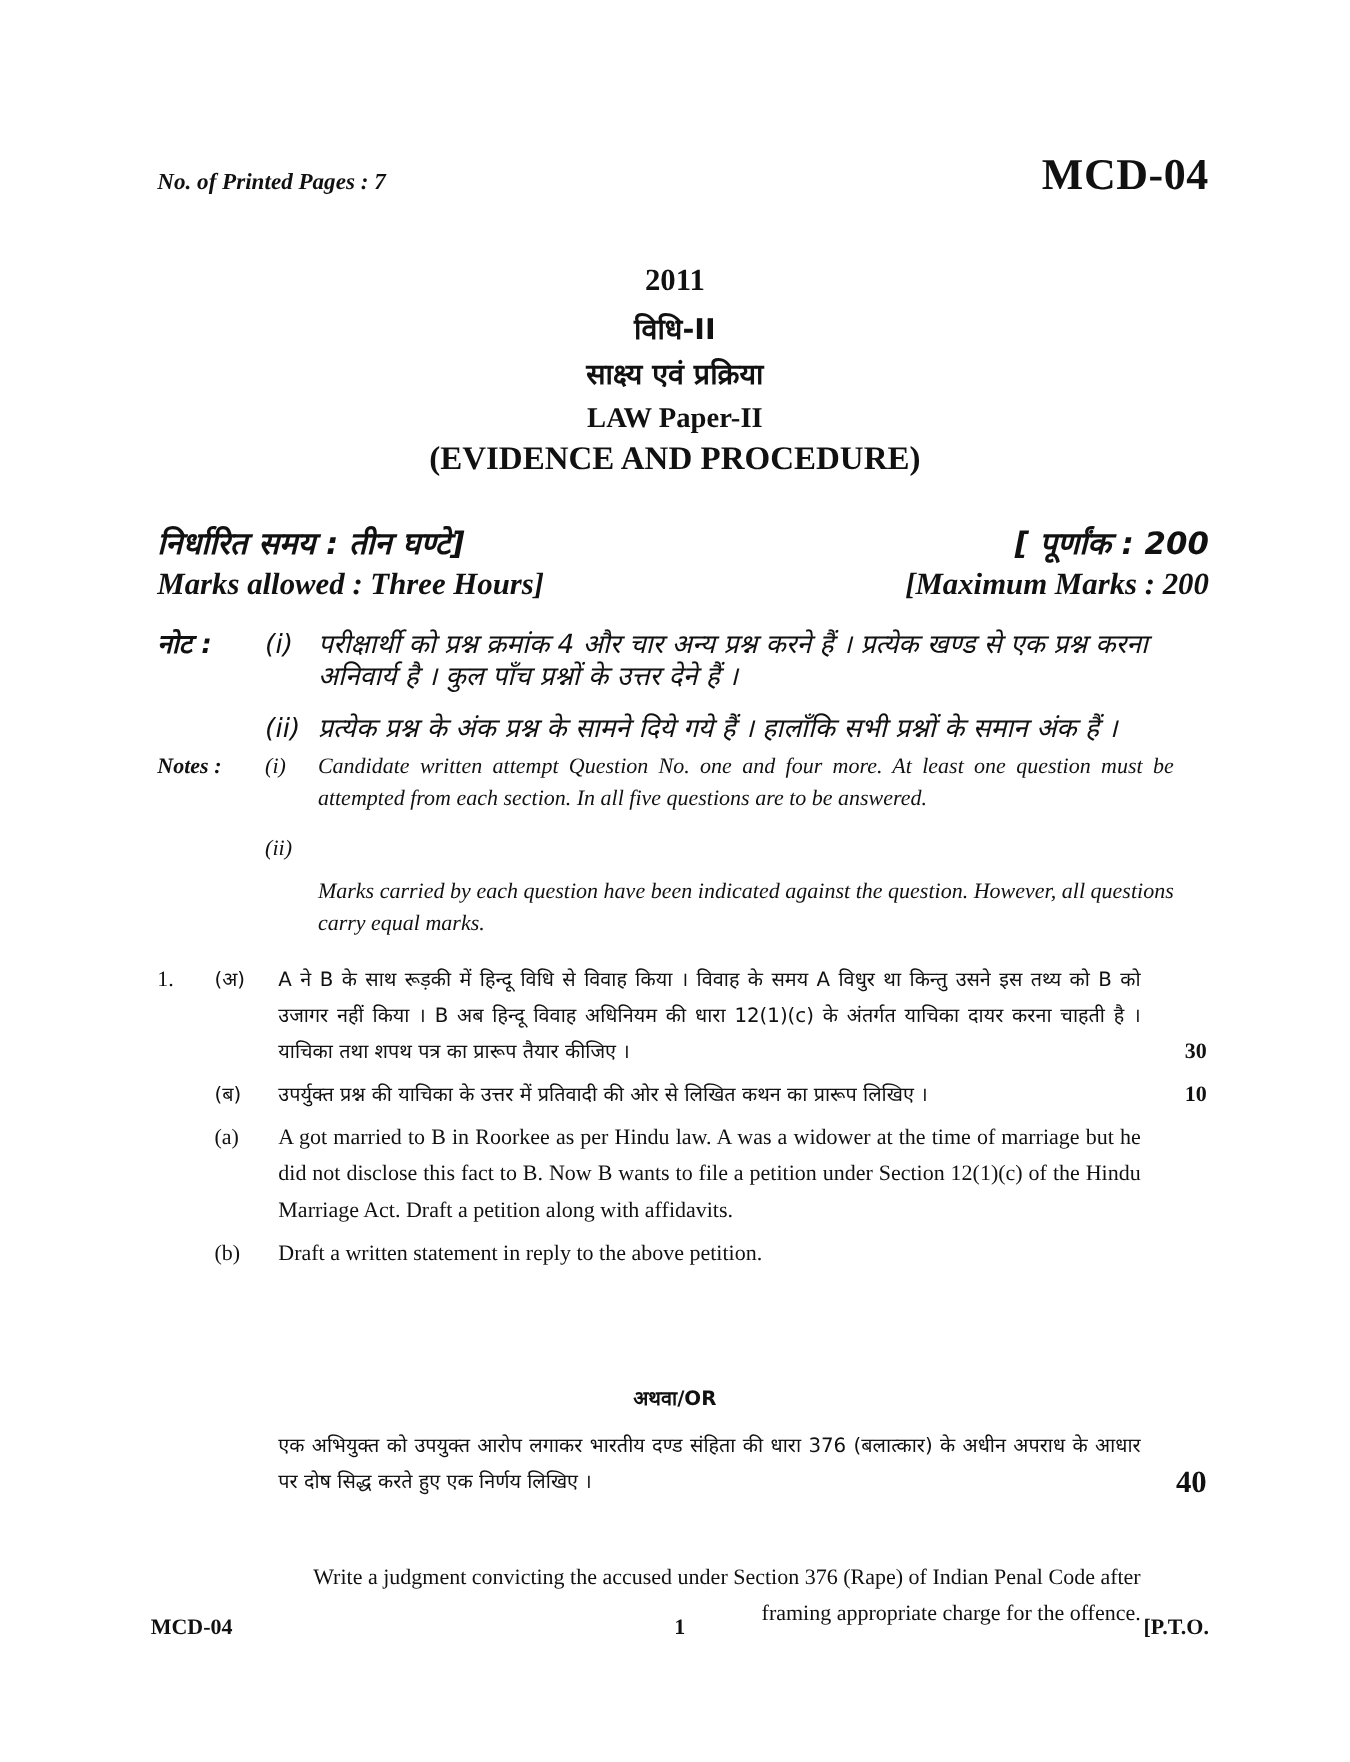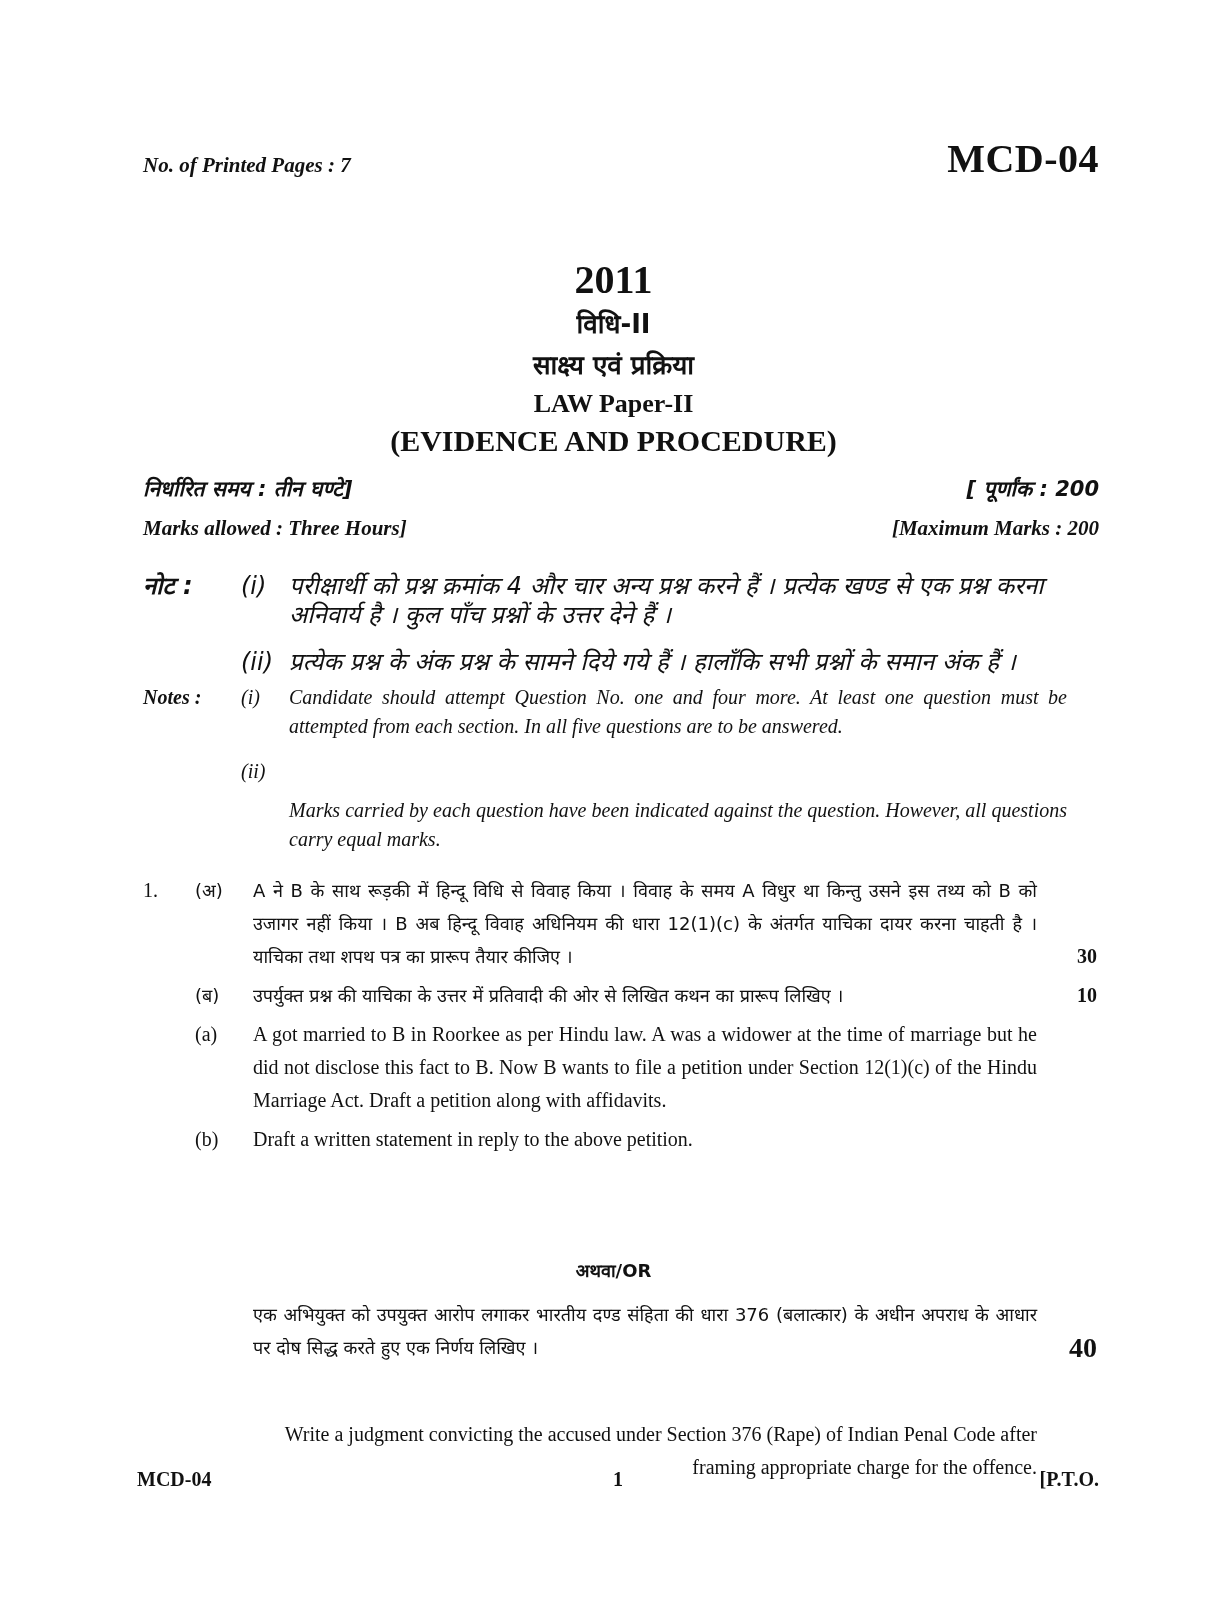--- a/index.html
+++ b/index.html
@@ -6,26 +6,26 @@
     body {
       width: 1227px; height: 1602px; background: #ffffff; color: #111;
       position: relative; overflow: hidden;
       font-family: "Liberation Serif", "DejaVu Serif", serif;
     }
     .abs { position: absolute; }
     .hdr-left { left: 143px; top: 153px; font-size: 21px; font-weight: bold; font-style: italic; }
     .hdr-right { right: 128px; top: 135px; font-size: 40px; font-weight: bold; letter-spacing: 0.5px; }
     .title-block { left: 0; width: 100%; top: 232px; text-align: center; }
     .title-block div { font-weight: bold; }
-    .t-year { font-size: 40px; line-height: 48px; margin-top: 24px; }
+    .t-year { font-size: 28px; line-height: 48px; }
     .t-hi1 { font-size: 26px; line-height: 40px; font-family: "DejaVu Sans", sans-serif; }
     .t-hi2 { font-size: 26px; line-height: 42px; font-family: "DejaVu Sans", sans-serif; }
     .t-en1 { font-size: 26px; line-height: 36px; }
     .t-en2 { font-size: 30px; line-height: 38px; }
-    .meta-row { left: 143px; right: 128px; display: flex; justify-content: space-between; font-size: 21px; font-weight: bold; font-style: italic; }
+    .meta-row { left: 143px; right: 128px; display: flex; justify-content: space-between; font-size: 28px; font-weight: bold; font-style: italic; }
     .hi { font-family: "DejaVu Sans", sans-serif; }
     .note-block { left: 143px; right: 160px; font-size: 20px; font-style: italic; line-height: 29px; }
     .note-row { display: flex; }
     .note-label { width: 98px; flex: none; font-weight: bold; }
     .note-num { width: 48px; flex: none; }
     .note-text { flex: 1; }
     .q-block { left: 143px; right: 130px; font-size: 20px; line-height: 33px; }
     .q-row { display: flex; align-items: flex-start; }
     .q-num { width: 52px; flex: none; }
     .q-part { width: 58px; flex: none; }
@@ -68,21 +68,21 @@
     <span class="note-label"></span>
     <span class="note-num">(ii)</span>
     <span class="note-text">प्रत्येक प्रश्न के अंक प्रश्न के सामने दिये गये हैं । हालाँकि सभी प्रश्नों के समान अंक हैं ।</span>
   </div>
 </div>
 
 <div class="abs note-block" style="top:683px;">
   <div class="note-row">
     <span class="note-label">Notes :</span>
     <span class="note-num">(i)</span>
-    <span class="note-text" style="text-align:justify;">Candidate should attempt Question No. one and four more. At least one question must be attempted from each section. In all five questions are to be answered.</span>
+    <span class="note-text" style="text-align:justify;">Candidate written attempt Question No. one and four more. At least one question must be attempted from each section. In all five questions are to be answered.</span>
   </div>
   <div class="note-row" style="margin-top:16px;">
     <span class="note-label"></span>
     <span class="note-num">(ii)</span>
     <span class="note-text" style="text-align:justify;margin-top:39px;">Marks carried by each question have been indicated against the question. However, all questions carry equal marks.</span>
   </div>
 </div>
 
 <div class="abs q-block" style="top:874px;">
   <div class="q-row hi" style="font-size:18px;">

